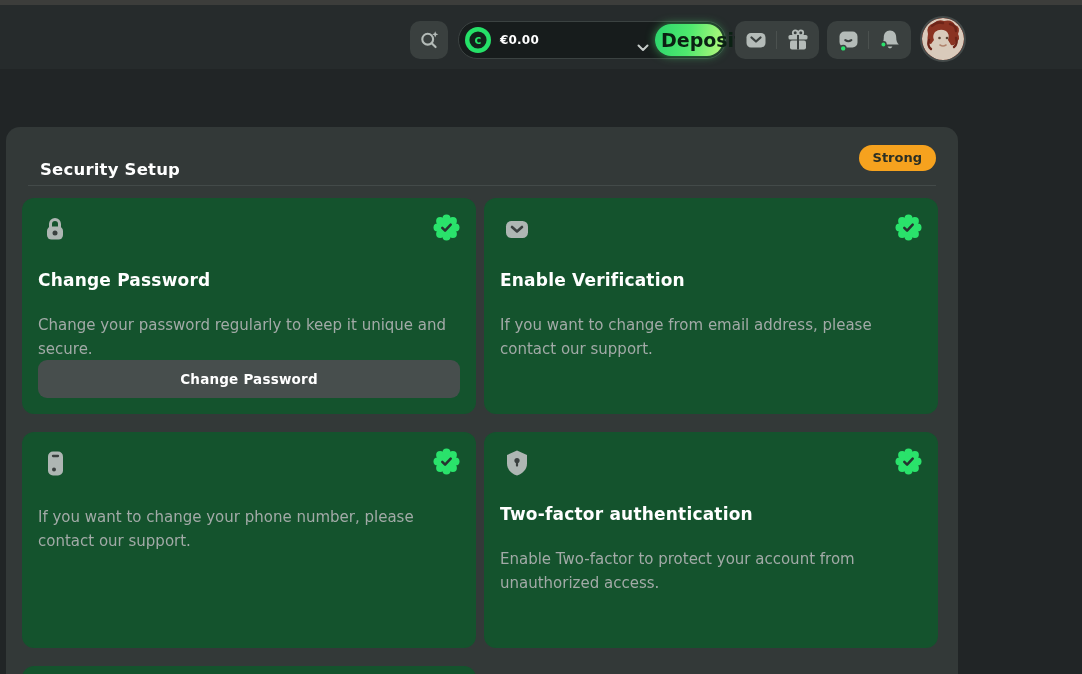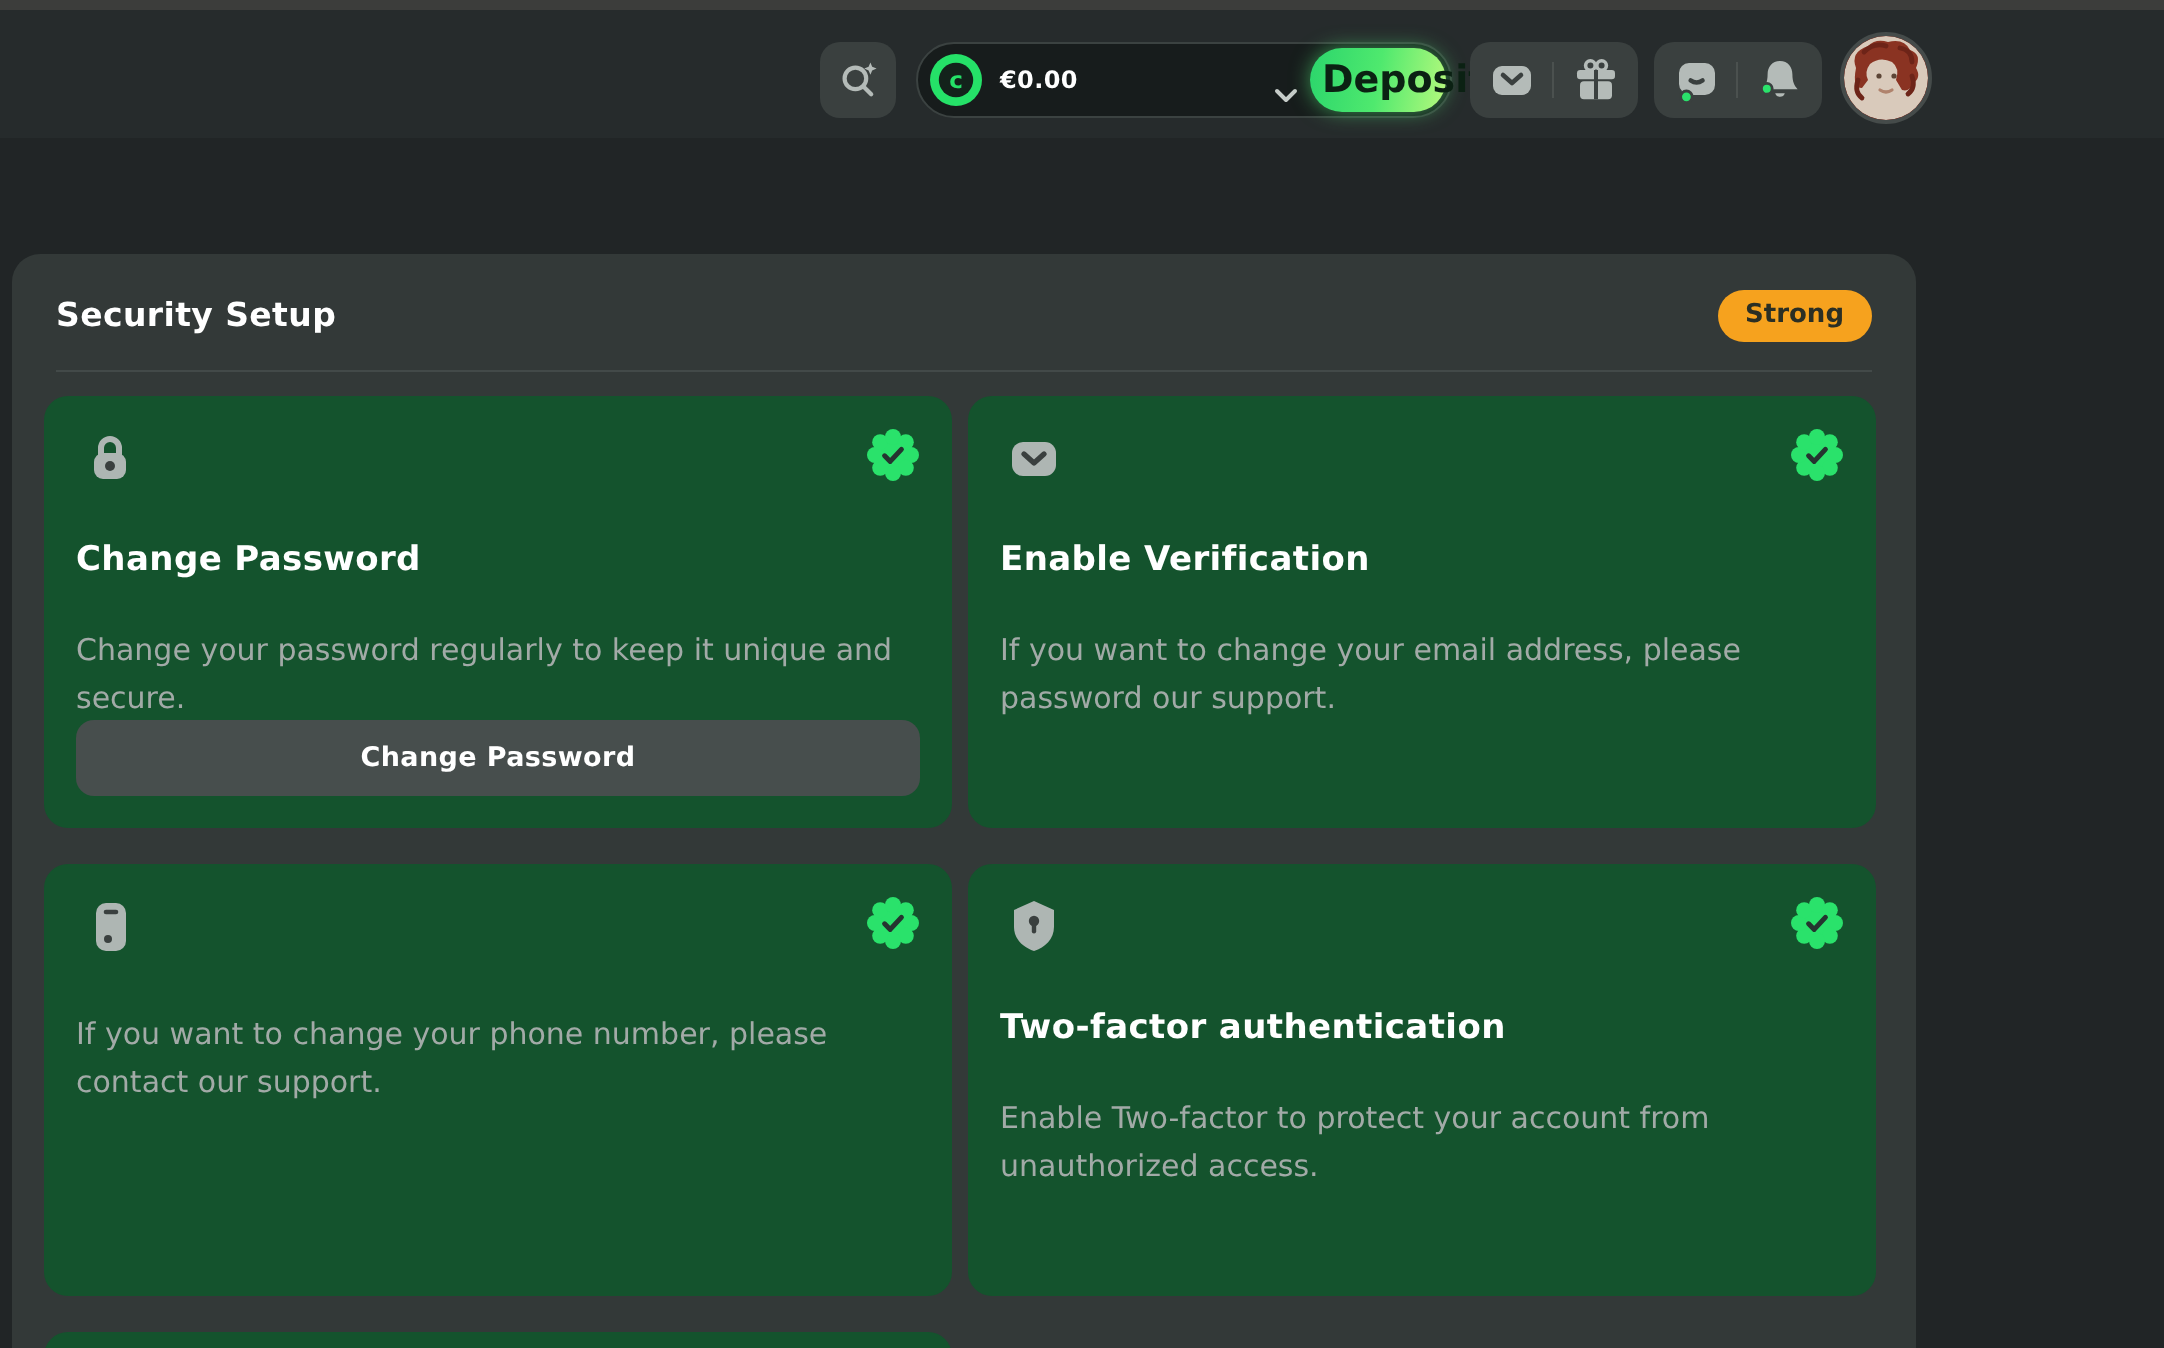--- a/index.html
+++ b/index.html
@@ -48,21 +48,21 @@
   .avatar {
     position:absolute; left:920px; top:11px; width:46px; height:46px; border-radius:50%;
     overflow:hidden; cursor:pointer; border:2px solid #454b4a; padding:0; background:#7a2a1e;
   }
 
   .panel {
     position:absolute; left:6px; top:127px; width:952px; height:547px;
     background:#333938; border-radius:14px 14px 0 0; overflow:hidden;
   }
   .panel-title {
-    position:absolute; left:22px; top:21px; margin:0;
+    position:absolute; left:22px; top:21px; margin:12px;
     color:#ffffff; font-size:16.5px; font-weight:bold; letter-spacing:.2px;
   }
   .badge-strong {
     position:absolute; right:22px; top:18px; background:#f6a21e; color:#2b2f24;
     font-weight:bold; font-size:13px; padding:5px 14px 6px; border-radius:13px;
   }
   .divider { position:absolute; left:22px; right:22px; top:58px; height:1px; background:#434a49; }
 
   .cards {
     position:absolute; left:16px; top:71px;
@@ -225,21 +225,21 @@
               <circle cx="7.1" cy="19.9" r="4"></circle>
             <circle cx="4.5" cy="13.5" r="4"></circle>
               <circle cx="7.1" cy="7.1" r="4"></circle>
             <circle cx="13.5" cy="4.5" r="4"></circle>
               <circle cx="19.9" cy="7.1" r="4"></circle>
           </g>
           <path d="M9.3 13.9 l2.8 2.8 l5.6 -6" stroke="#253430" stroke-width="2.5" fill="none" stroke-linecap="round" stroke-linejoin="round"></path>
         </svg>
       </span>
       <h3 class="card-title">Enable Verification</h3>
-      <p class="card-desc">If you want to change your email address, please password our support.</p>
+      <p class="card-desc">If you want to change from email address, please contact our support.</p>
     </div>
 
     <div class="card">
       <span class="card-icon">
         <svg width="30" height="30" viewBox="0 0 30 30">
           <rect x="8" y="3.5" width="15" height="24" rx="5" fill="currentColor"></rect>
           <line x1="13" y1="8" x2="18" y2="8" stroke="#3a403f" stroke-width="2.3" stroke-linecap="round"></line>
           <circle cx="14" cy="21.5" r="2" fill="#3a403f"></circle>
         </svg>
       </span>

